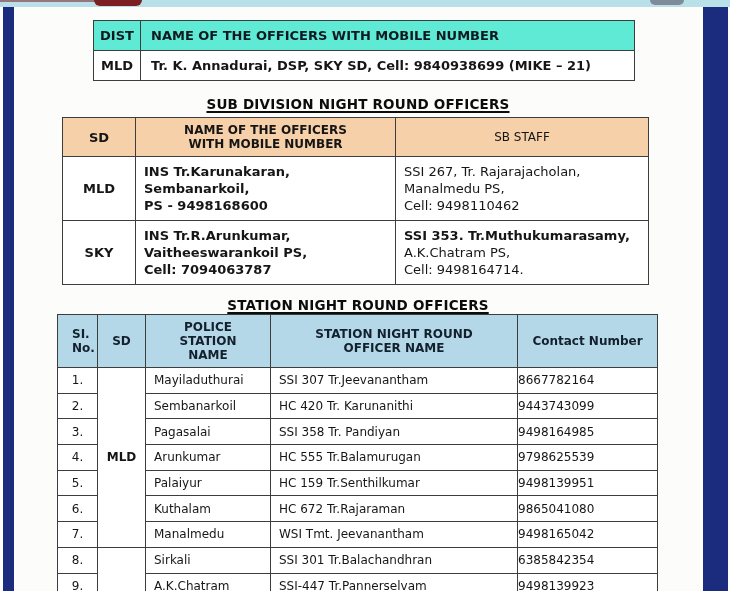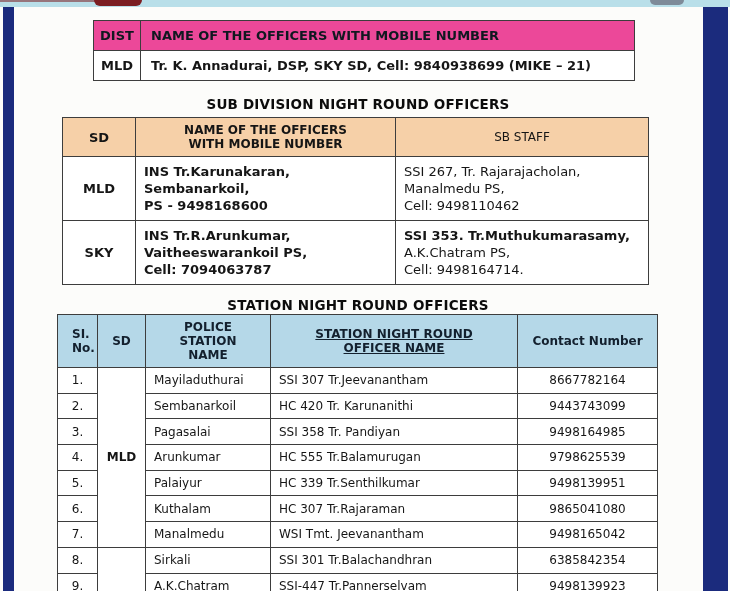--- a/index.html
+++ b/index.html
@@ -16,55 +16,55 @@
   .top-strip { position: absolute; left: 0; top: 0; width: 730px; height: 7px; background: #b9dfe9; z-index: 5; }
   .red-line  { position: absolute; left: 0; top: 0; width: 95px; height: 2px; background: #7c1e22; opacity: .55; }
   .red-arc   { position: absolute; left: 94px; top: 0; width: 48px; height: 6px; background: #7c1e22; border-radius: 0 0 24px 24px; }
   .smudge    { position: absolute; left: 650px; top: 0; width: 34px; height: 5px; background: #6b6f7e; opacity: .75; border-radius: 0 0 12px 12px; }
 
   table { position: absolute; border-collapse: collapse; table-layout: fixed; background: #fff; }
   th, td { border: 1.6px solid #3d3d3d; vertical-align: middle; }
 
   
   #t1 { left: 93px; top: 20px; width: 542px; }
-  #t1 th { background: #ec4899; height: 30px; font-size: 13px; font-weight: bold; color: #101820; }
+  #t1 th { background: #5eead4; height: 30px; font-size: 13px; font-weight: bold; color: #101820; }
   #t1 td { height: 30px; font-size: 13px; font-weight: bold; }
   #t1 .c-dist { width: 47px; text-align: center; }
   #t1 .c-name { text-align: left; padding-left: 10px; }
 
   
   .heading {
     position: absolute; left: 14px; width: 688px; text-align: center;
     font-weight: bold; font-size: 13.5px; color: #0c0c0c;
-    text-decoration-thickness: 2px; text-underline-offset: 2px;
+    text-decoration: underline; text-decoration-thickness: 2px; text-underline-offset: 2px;
     letter-spacing: .2px;
   }
   #h-sub { top: 96px; }
   #h-sta { top: 297px; }
 
   
   #t2 { left: 62px; top: 117px; width: 586px; }
   #t2 th { background: #f6d0a8; height: 39px; font-size: 12px; font-weight: bold; text-align: center; color: #151515; }
   #t2 th .narrow { width: 185px; margin: 0 auto; }
   #t2 td { height: 64px; font-size: 13px; padding: 4px 8px; }
   #t2 .c-sd   { width: 73px; text-align: center; font-weight: bold; font-size: 13px; }
   #t2 .c-name { width: 260px; font-weight: bold; }
   #t2 .c-sb   { width: 253px; font-weight: normal; }
   .line { line-height: 17px; }
   .line.b { font-weight: bold; }
 
   
   #t3 { left: 57px; top: 314px; width: 600px; }
   #t3 th { background: #b5d8e8; height: 38px; font-size: 12px; font-weight: bold; text-align: center; padding: 0 14px; color: #13202e; }
-  #t3 th .narrow { width: 172px; margin: 12px auto; text-decoration: underline; }
+  #t3 th .narrow { width: 172px; margin: 12px auto; }
   #t3 td { height: 25.7px; font-size: 12px; }
   #t3 .c-si { text-align: center; }
   #t3 .c-sd { text-align: center; font-weight: bold; }
   #t3 .c-st, #t3 .c-of { text-align: left; padding-left: 8px; }
-  #t3 .c-ct { text-align: center; margin-top: 35px; }
+  #t3 .c-ct { text-align: left; margin-top: 35px; }
 </style>
 </head>
 <body>
 
 <div class="side-bar left"></div>
 <div class="side-bar right"></div>
 <div class="top-strip">
   <div class="red-line"></div>
   <div class="red-arc"></div>
   <div class="smudge"></div>
@@ -164,27 +164,27 @@
   </tr>
   <tr>
     <td class="c-si">4.</td>
     <td class="c-st">Arunkumar</td>
     <td class="c-of">HC 555 Tr.Balamurugan</td>
     <td class="c-ct">9798625539</td>
   </tr>
   <tr>
     <td class="c-si">5.</td>
     <td class="c-st">Palaiyur</td>
-    <td class="c-of">HC 339 Tr.Senthilkumar</td>
+    <td class="c-of">HC 159 Tr.Senthilkumar</td>
     <td class="c-ct">9498139951</td>
   </tr>
   <tr>
     <td class="c-si">6.</td>
     <td class="c-st">Kuthalam</td>
-    <td class="c-of">HC 307 Tr.Rajaraman</td>
+    <td class="c-of">HC 672 Tr.Rajaraman</td>
     <td class="c-ct">9865041080</td>
   </tr>
   <tr>
     <td class="c-si">7.</td>
     <td class="c-st">Manalmedu</td>
     <td class="c-of">WSI Tmt. Jeevanantham</td>
     <td class="c-ct">9498165042</td>
   </tr>
   <tr>
     <td class="c-si">8.</td>

